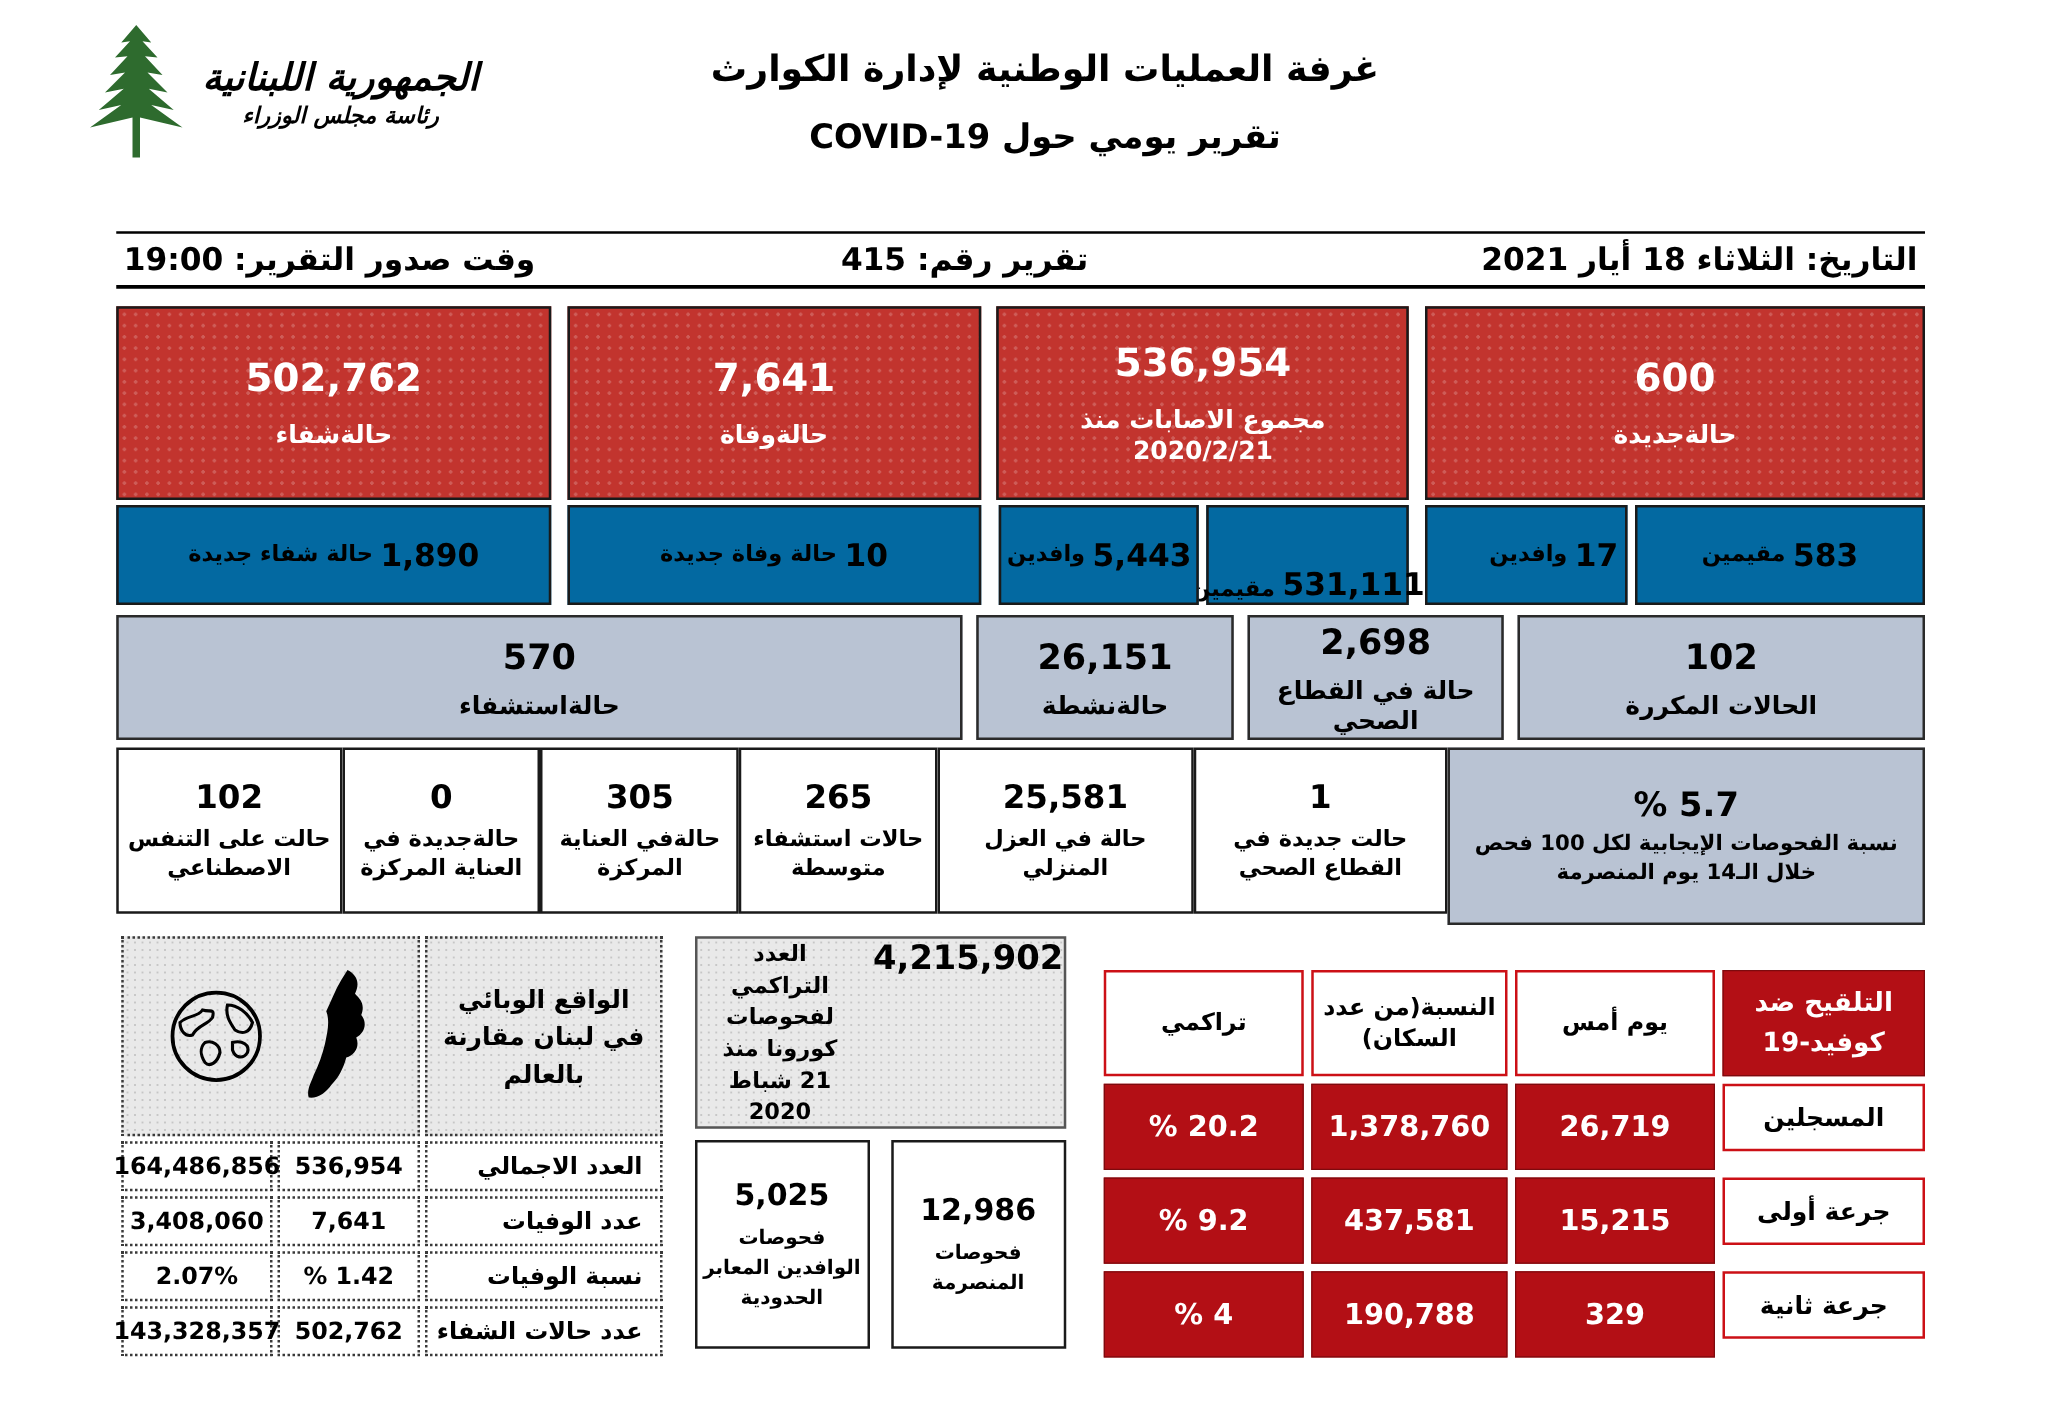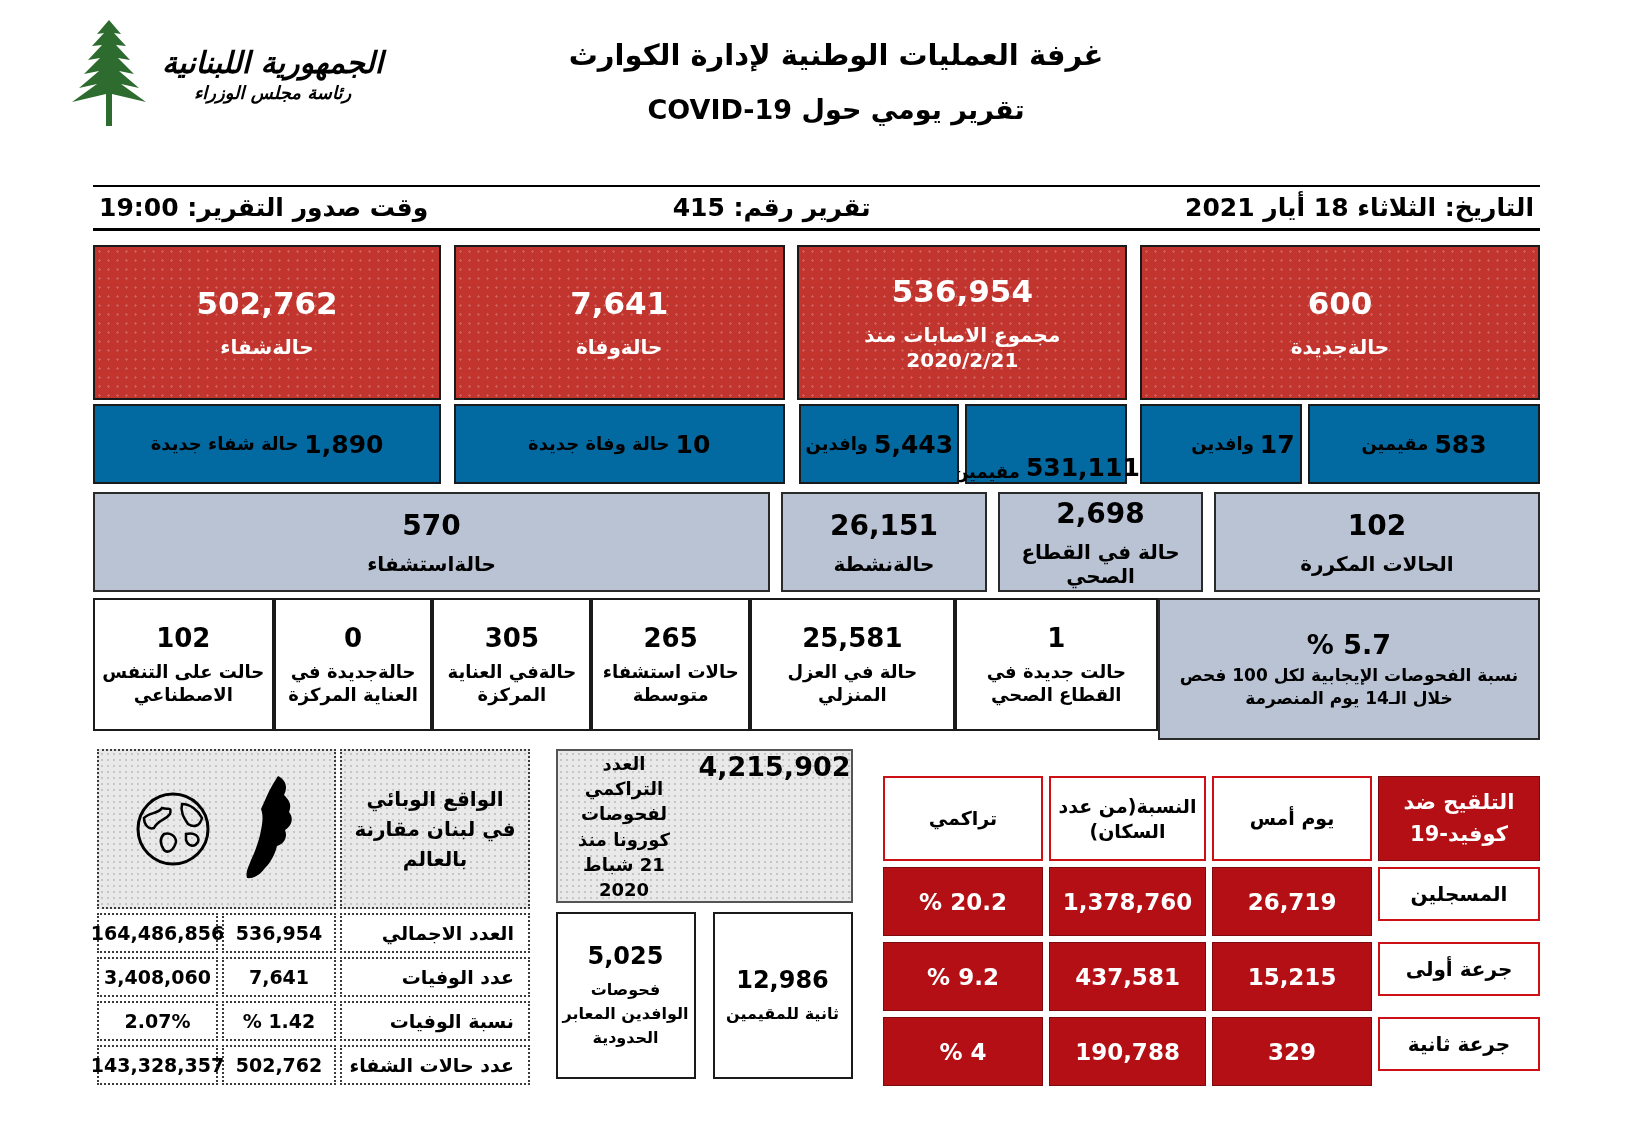--- a/index.html
+++ b/index.html
@@ -267,21 +267,21 @@
       </div>
 
       <div class="tests">
         <div class="tests-cum">
           <div class="num">4,215,902</div>
           <div class="lbl">العدد التراكمي لفحوصات كورونا منذ 21 شباط 2020</div>
         </div>
         <div class="tests-pair">
           <div class="tbox">
             <div class="num">12,986</div>
-            <div class="lbl">ثانية للمقيمين</div>
+            <div class="lbl">فحوصات المنصرمة</div>
           </div>
           <div class="tbox">
             <div class="num">5,025</div>
             <div class="lbl">فحوصات الوافدين المعابر الحدودية</div>
           </div>
         </div>
       </div>
 
       <div class="cmp">
         <div class="dotcell cmp-title">الواقع الوبائي في لبنان مقارنة بالعالم</div>

